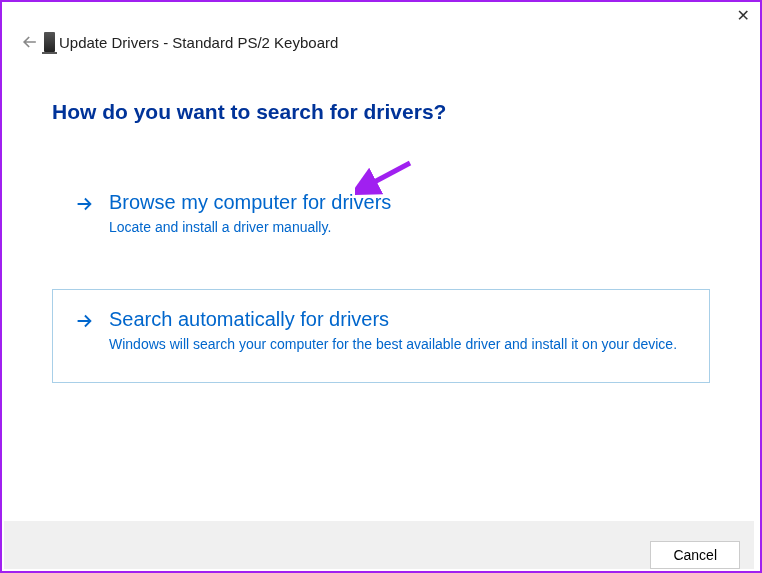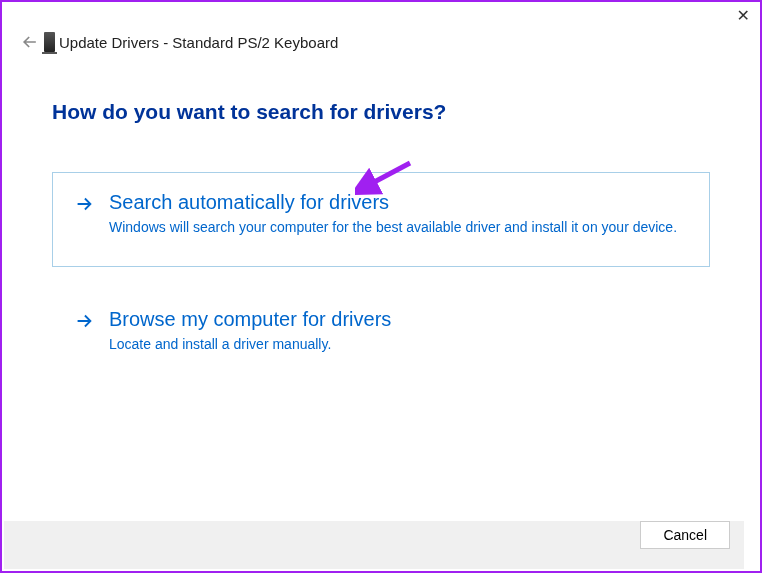--- a/index.html
+++ b/index.html
@@ -94,25 +94,25 @@
     }
     .opt-desc {
       color: #0066cc;
       font-size: 14px;
       line-height: 1.4;
     }
     .footer {
       position: absolute;
       bottom: 2px;
       left: 2px;
-      right: 16px;
+      right: 6px;
       height: 48px;
       background: #f0f0f0;
       display: flex;
-      align-items: flex-start;
+      align-items: flex-end;
       justify-content: flex-end;
       padding-right: 14px;
     }
     .cancel-btn {
       background: #ffffff;
       border: 1px solid #ccc;
       padding: 5px 22px;
       font-size: 14px;
       cursor: pointer;
     }
@@ -134,41 +134,41 @@
       <path d="M19 12H5M11 18l-6-6 6-6"></path>
     </svg>
   </span>
   <span class="comp-icon"></span>
   <span class="title">Update Drivers - Standard PS/2 Keyboard</span>
 </div>
 
 <div class="content">
   <div class="heading">How do you want to search for drivers?</div>
 
+  <div class="option">
+    <span class="opt-arrow">
+      <svg width="22" height="22" viewBox="0 0 24 24" fill="none" stroke="#0066cc" stroke-width="2">
+        <path d="M5 12h14M13 6l6 6-6 6"></path>
+      </svg>
+    </span>
+    <div class="opt-text">
+      <div class="opt-title">Browse my computer for drivers</div>
+      <div class="opt-desc">Locate and install a driver manually.</div>
+    </div>
+  </div>
+
   <div class="option highlighted">
     <span class="opt-arrow">
       <svg width="22" height="22" viewBox="0 0 24 24" fill="none" stroke="#0066cc" stroke-width="2">
         <path d="M5 12h14M13 6l6 6-6 6"></path>
       </svg>
     </span>
     <div class="opt-text">
       <div class="opt-title">Search automatically for drivers</div>
       <div class="opt-desc">Windows will search your computer for the best available driver and install it on your device.</div>
-    </div>
-  </div>
-
-  <div class="option">
-    <span class="opt-arrow">
-      <svg width="22" height="22" viewBox="0 0 24 24" fill="none" stroke="#0066cc" stroke-width="2">
-        <path d="M5 12h14M13 6l6 6-6 6"></path>
-      </svg>
-    </span>
-    <div class="opt-text">
-      <div class="opt-title">Browse my computer for drivers</div>
-      <div class="opt-desc">Locate and install a driver manually.</div>
     </div>
   </div>
 </div>
 
 <svg class="annotation-arrow" width="60" height="40" viewBox="0 0 60 40">
   <defs>
     <marker id="ahead" markerWidth="6" markerHeight="6" refX="3" refY="3" orient="auto">
       <path d="M0,0 L6,3 L0,6 Z" fill="#a020f0"></path>
     </marker>
   </defs>

